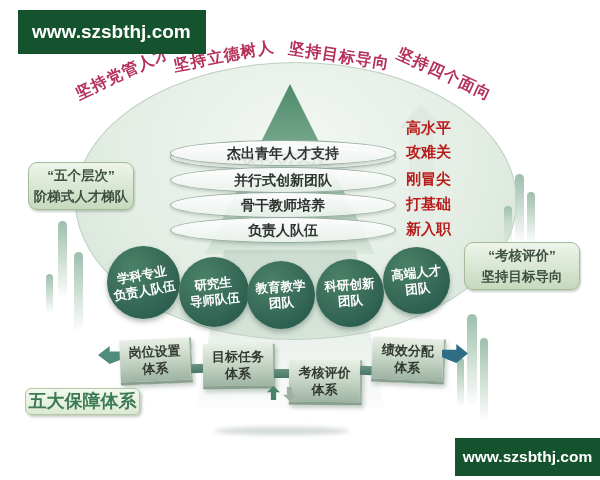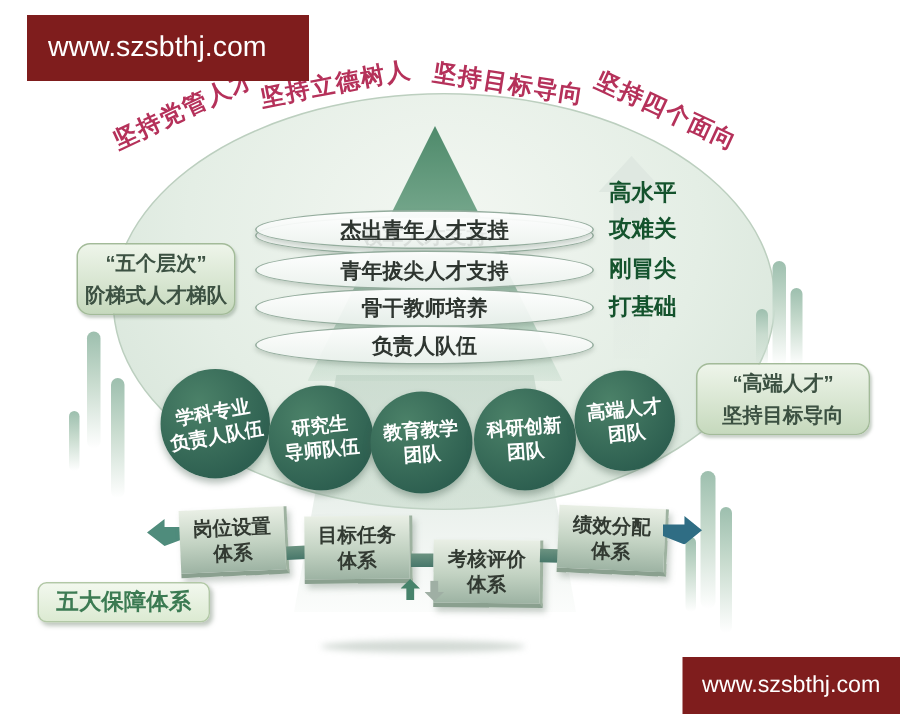--- a/index.html
+++ b/index.html
@@ -14,54 +14,54 @@
 
   
   .pyramid{left:205px;top:84px;width:170px;height:170px;
            clip-path:polygon(50% 0%,100% 100%,0% 100%);
            background:linear-gradient(180deg,#4e8a6b 0%,#7fae94 45%,rgba(193,216,200,0.35) 100%);}
   .trunk{left:196px;top:250px;width:188px;height:158px;
          clip-path:polygon(15% 0,85% 0,100% 100%,0 100%);
          background:linear-gradient(180deg,rgba(186,207,193,0.6) 0%,rgba(230,238,231,0.15) 100%);}
 
   
-  .banner{background:#7f1d1d;color:#fff;font-weight:normal;}
+  .banner{background:#14532d;color:#fff;font-weight:bold;}
   .banner.top{left:18px;top:10px;width:174px;height:44px;font-size:19px;line-height:44px;padding-left:14px;}
   .banner.bottom{left:455px;top:438px;width:145px;height:38px;font-size:15.5px;line-height:38px;text-align:center;}
 
   
   .principle{width:116px;text-align:center;color:#b5315a;font-weight:bold;font-size:16px;letter-spacing:1px;white-space:nowrap;}
   .p1{left:65px;top:63px;transform:rotate(-25deg);}
   .p2{left:166px;top:46px;transform:rotate(-11deg);}
   .p3{left:281px;top:46px;transform:rotate(9deg);}
   .p4{left:386px;top:64px;transform:rotate(25deg);}
 
   
   .ring{left:170px;width:224px;height:24px;border-radius:50%;
         background:linear-gradient(180deg,rgba(255,255,255,0.96) 0%,rgba(236,242,238,0.88) 100%);
         border:1px solid #94ac9d;box-shadow:0 2px 3px rgba(90,110,95,0.25);
         text-align:center;font-weight:bold;font-size:14px;color:#2e3530;line-height:24px;white-space:nowrap;}
-  .ring1{top:116px;margin-top:28px;} .ring2{top:140px;text-decoration:underline;} .ring3{top:167px;} .ring4{top:192px;} .ring5{top:217px;}
+  .ring1{top:116px;margin-top:28px;} .ring2{top:140px;} .ring3{top:167px;} .ring4{top:192px;} .ring5{top:217px;}
 
   
   .stage-arrow-head{left:399px;top:104px;width:44px;height:24px;background:#dfe8e1;
                     clip-path:polygon(50% 0,100% 100%,0 100%);}
   .stage-arrow-shaft{left:409px;top:127px;width:24px;height:112px;
                      background:linear-gradient(180deg,#dfe8e1 0%,rgba(223,232,225,0.15) 100%);}
 
   
-  .stage{left:406px;width:62px;font-weight:bold;font-size:15px;color:#14532d;white-space:nowrap;}
+  .stage{left:406px;width:62px;font-weight:bold;font-size:15px;color:#b91c1c;white-space:nowrap;}
   .s1{top:119px;} .s2{top:143px;} .s3{top:170px;} .s4{top:195px;} .s5{top:220px;}
 
   
   .callout{border-radius:9px;border:1px solid #a3bb99;text-align:center;
            background:linear-gradient(180deg,#eef5ea 0%,#c6d9bd 100%);
            box-shadow:1px 2px 2px rgba(120,140,120,0.4);
            font-weight:bold;font-size:13.5px;color:#3c5142;line-height:21px;padding-top:2px;}
-  .callout.left{left:28px;top:162px;width:104px;height:44px;margin-left:23px;}
+  .callout.left{left:28px;top:162px;width:104px;height:44px;}
   .callout.right{left:464px;top:242px;width:114px;height:44px;}
 
   
   .bar{border-radius:8px;background:linear-gradient(180deg,#9dbfae 0%,#c9dccf 45%,rgba(230,238,231,0) 100%);}
   .lb1{left:58px;top:221px;width:9px;height:78px;}
   .lb2{left:74px;top:252px;width:9px;height:80px;}
   .lb3{left:46px;top:274px;width:7px;height:40px;}
   .rb1{left:504px;top:206px;width:8px;height:38px;}
   .rb2{left:515px;top:174px;width:9px;height:70px;}
   .rb3{left:527px;top:192px;width:8px;height:52px;}
@@ -107,21 +107,21 @@
 
   
   .review{left:200px;top:398px;width:164px;height:30px;border-radius:50%;
           background:linear-gradient(180deg,#c9dbc9 0%,#9cbb9f 45%,#6f9880 100%);
           text-align:center;font-weight:bold;font-size:14px;color:#233528;line-height:30px;}
   .review-shadow{left:214px;top:427px;width:136px;height:8px;border-radius:50%;
                  background:rgba(130,150,135,0.35);filter:blur(2px);}
   .support{left:25px;top:388px;width:113px;height:25px;border-radius:6px;
            background:linear-gradient(180deg,#f2f8ee 0%,#dcead2 100%);border:1px solid #b2c8a6;
            box-shadow:2px 2px 3px rgba(130,145,130,0.5);
-           text-align:center;font-weight:bold;font-size:15px;color:#3c7b53;line-height:25px;}
+           text-align:center;font-weight:bold;font-size:18px;color:#3c7b53;line-height:25px;}
 </style>
 </head>
 <body>
 
 <div class="canvas">
 
   <div class="abs dome"></div>
 
   <div class="abs pyramid"></div>
   <div class="abs trunk"></div>
@@ -139,35 +139,36 @@
   <div class="abs principle p1">坚持党管人才</div>
   <div class="abs principle p2">坚持立德树人</div>
   <div class="abs principle p3">坚持目标导向</div>
   <div class="abs principle p4">坚持四个面向</div>
 
   <div class="abs stage-arrow-head"></div>
   <div class="abs stage-arrow-shaft"></div>
 
   <div class="abs ring ring1">领军人才支持</div>
   <div class="abs ring ring2">杰出青年人才支持</div>
-  <div class="abs ring ring3">青年拔尖人才支持</div>
+  <div class="abs ring ring3">并行式创新团队</div>
   <div class="abs ring ring4">骨干教师培养</div>
   <div class="abs ring ring5">负责人队伍</div>
 
   <div class="abs stage s1">高水平</div>
   <div class="abs stage s2">攻难关</div>
   <div class="abs stage s3">刚冒尖</div>
   <div class="abs stage s4">打基础</div>
+  <div class="abs stage s5">新入职</div>
 
   <div class="abs callout left">
     <div>“五个层次”</div>
     <div>阶梯式人才梯队</div>
   </div>
   <div class="abs callout right">
-    <div>“高端人才”</div>
+    <div>“考核评价”</div>
     <div>坚持目标导向</div>
   </div>
 
   <div class="abs team t1">
     <div class="tt">
         <div>学科专业</div>
         <div>负责人队伍</div>
       </div>
   </div>
   <div class="abs team t2">

